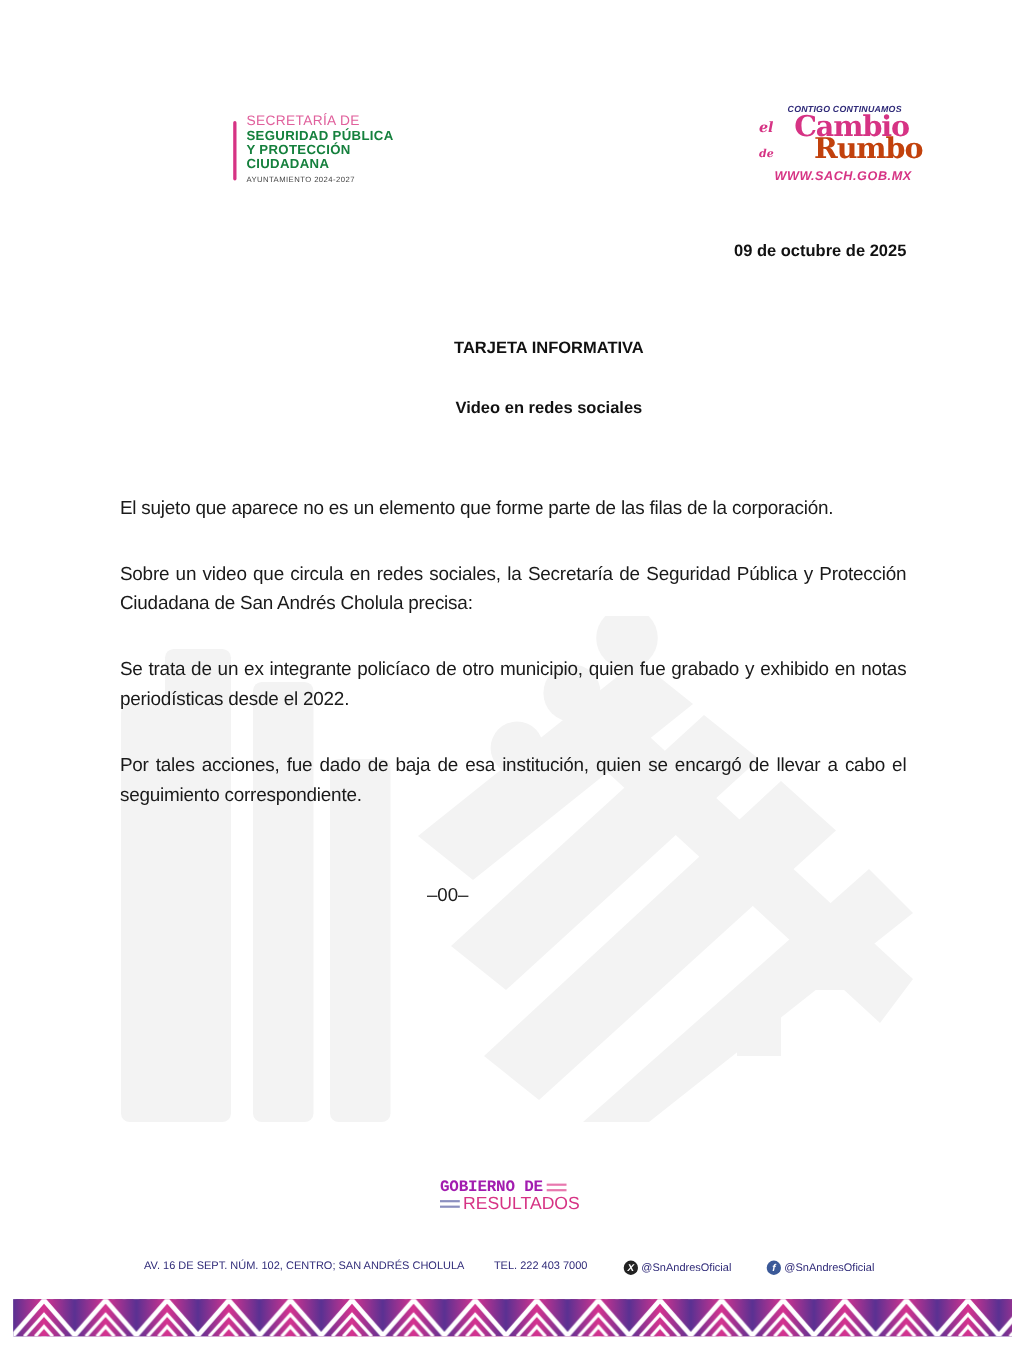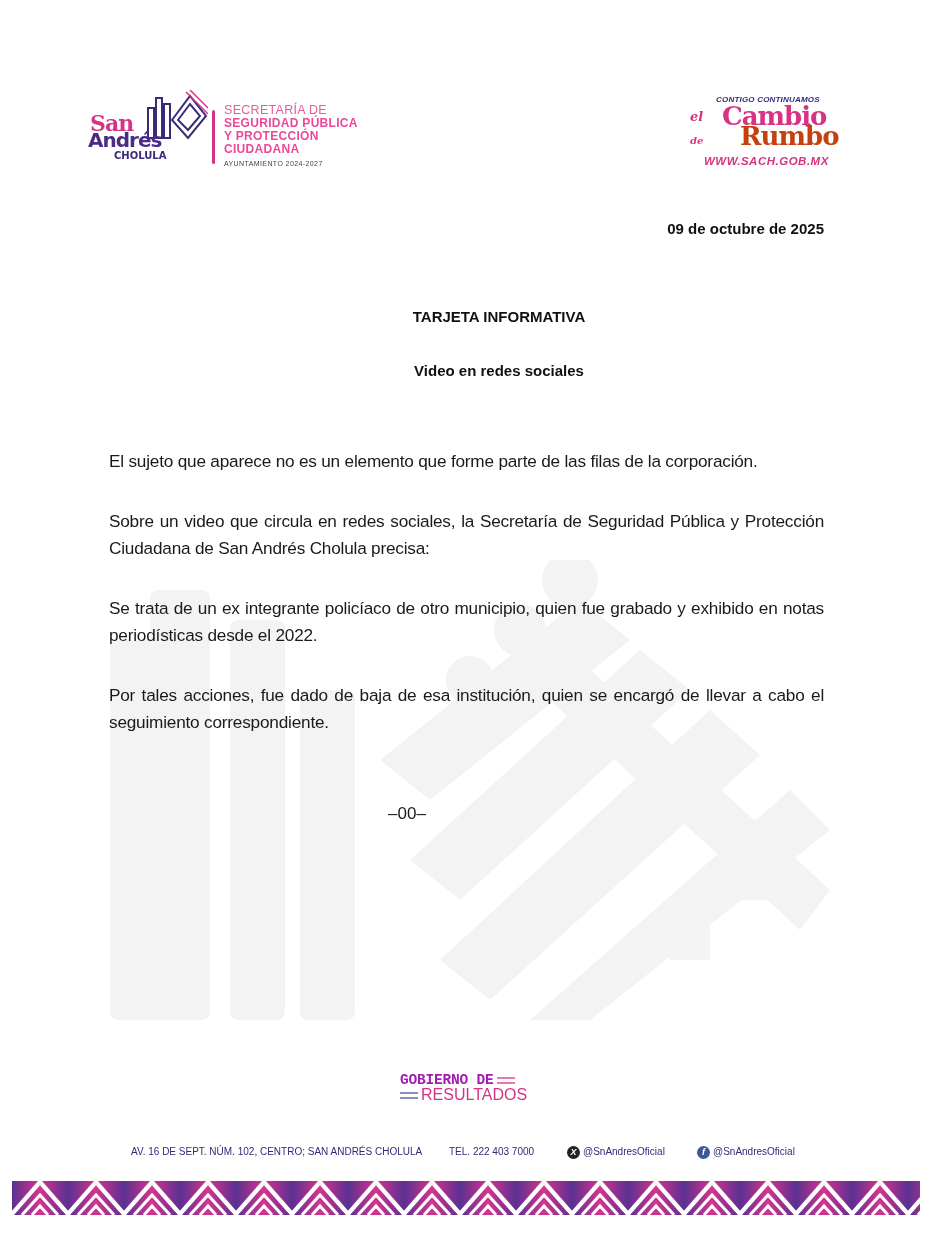--- a/index.html
+++ b/index.html
@@ -11,21 +11,21 @@
     
     .logo-left { position: absolute; left: 88px; top: 90px; width: 290px; height: 82px; z-index: 1; }
     .sac { position: absolute; left: 0; top: 0; width: 120px; height: 82px; }
     .sac-san { position: absolute; left: 2px; top: 20px; font-family: "DejaVu Serif", serif; font-weight: bold; font-size: 22px; color: #d63384; letter-spacing: -1px; }
     .sac-andres { position: absolute; left: 0px; top: 38px; font-family: "DejaVu Sans", sans-serif; font-weight: bold; font-size: 20px; color: #4a2c87; letter-spacing: -1px; }
     .sac-cholula { position: absolute; left: 26px; top: 60px; font-family: "DejaVu Sans", sans-serif; font-weight: bold; font-size: 10px; color: #3b2a7a; }
     .sac-icon { position: absolute; left: 56px; top: 0; width: 64px; height: 50px; }
     .divider-v { position: absolute; left: 124px; top: 20px; width: 3px; height: 54px; background: #d63384; border-radius: 2px; }
     .sec-text { position: absolute; left: 136px; top: 14px; line-height: 13px; }
     .sec-1 { font-size: 12.5px; color: #e0609c; letter-spacing: 0.3px; }
-    .sec-2 { font-size: 12px; font-weight: bold; color: #ec4899; letter-spacing: 0.3px; }
+    .sec-2 { font-size: 12px; font-weight: bold; color: #15803d; letter-spacing: 0.3px; }
     .sec-3 { font-size: 7px; color: #444; letter-spacing: 0.4px; margin-top: 1px; }
 
     
     .logo-right { position: absolute; left: 686px; top: 95px; width: 165px; height: 75px; z-index: 1; text-align: center; }
     .lr-top { position: absolute; left: 30px; top: 0; font-size: 8px; font-weight: bold; font-style: italic; color: #2f2a78; letter-spacing: 0.2px; }
     .lr-el { position: absolute; left: 4px; top: 14px; font-family: "DejaVu Serif", serif; font-style: italic; font-weight: bold; font-size: 13px; color: #d63384; }
     .lr-cambio { position: absolute; left: 22px; top: 6px; font-family: "DejaVu Serif", serif; font-weight: bold; font-size: 26px; color: #d63384; letter-spacing: -1px; }
     .lr-de { position: absolute; left: 4px; top: 40px; font-family: "DejaVu Serif", serif; font-style: italic; font-size: 10px; font-weight: bold; color: #d63384; }
     .lr-rumbo { position: absolute; left: 16px; top: 26px; font-family: "DejaVu Serif", serif; font-weight: bold; font-size: 26px; color: #c2410c; letter-spacing: -1px; margin-left: 32px; }
     .lr-url { position: absolute; left: 18px; top: 60px; font-size: 11.5px; font-weight: bold; color: #d63384; letter-spacing: 0.5px; font-style: italic; }
@@ -78,38 +78,20 @@
     <polygon points="300,300 530,90 580,130 350,340"></polygon>
     <polygon points="330,400 600,150 650,195 380,440"></polygon>
     <polygon points="420,460 680,230 720,270 480,460"></polygon>
     <polygon points="470,100 720,330 690,370 440,140"></polygon>
     <rect x="560" y="360" width="40" height="40"></rect>
     <rect x="620" y="300" width="40" height="40"></rect>
   </g>
 </svg>
 
 <div class="logo-left">
-  <div class="sac">
-    <svg class="sac-icon" viewBox="0 0 64 50">
-      <g fill="none" stroke="#3b2a7a" stroke-width="2">
-        <rect x="4" y="18" width="6" height="30"></rect>
-        <rect x="12" y="8" width="6" height="40"></rect>
-        <rect x="20" y="14" width="6" height="34"></rect>
-        <path d="M28 30 L46 6 L62 26 L44 48 Z"></path>
-        <path d="M34 30 L46 14 L56 26 L44 40 Z"></path>
-      </g>
-      <g stroke="#d63384" stroke-width="1.5">
-        <line x1="42" y1="2" x2="64" y2="24"></line>
-        <line x1="46" y1="0" x2="64" y2="18"></line>
-      </g>
-    </svg>
-    <div class="sac-san">San</div>
-    <div class="sac-andres">Andrés</div>
-    <div class="sac-cholula">CHOLULA</div>
-  </div>
   <div class="divider-v"></div>
   <div class="sec-text">
     <div class="sec-1">SECRETARÍA DE</div>
     <div class="sec-2">SEGURIDAD PÚBLICA</div>
     <div class="sec-2">Y PROTECCIÓN</div>
     <div class="sec-2">CIUDADANA</div>
     <div class="sec-3">AYUNTAMIENTO 2024-2027</div>
   </div>
 </div>
 

